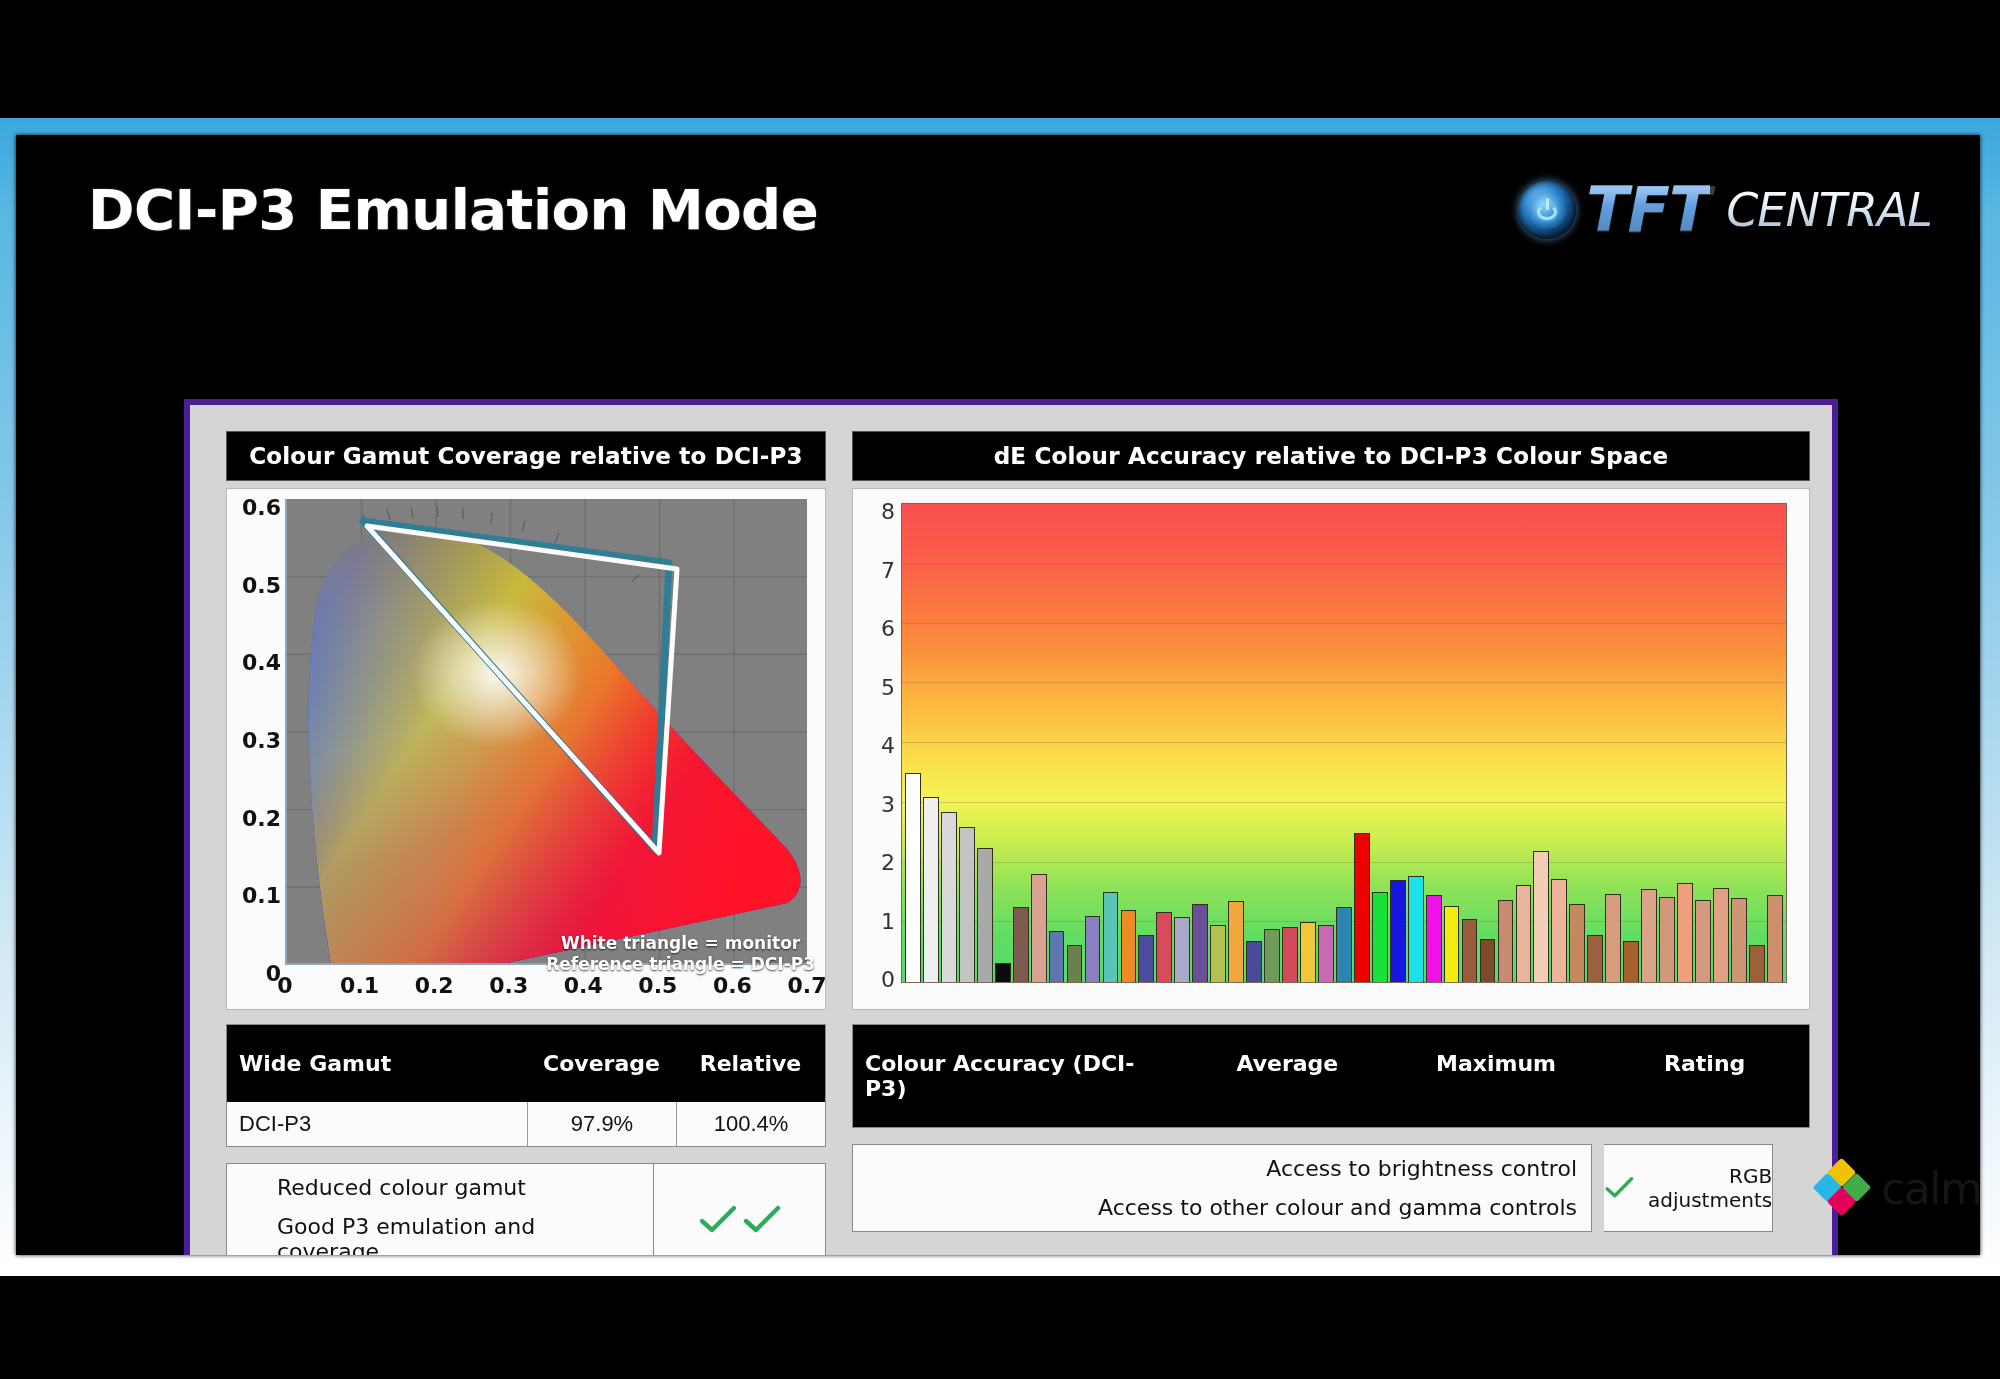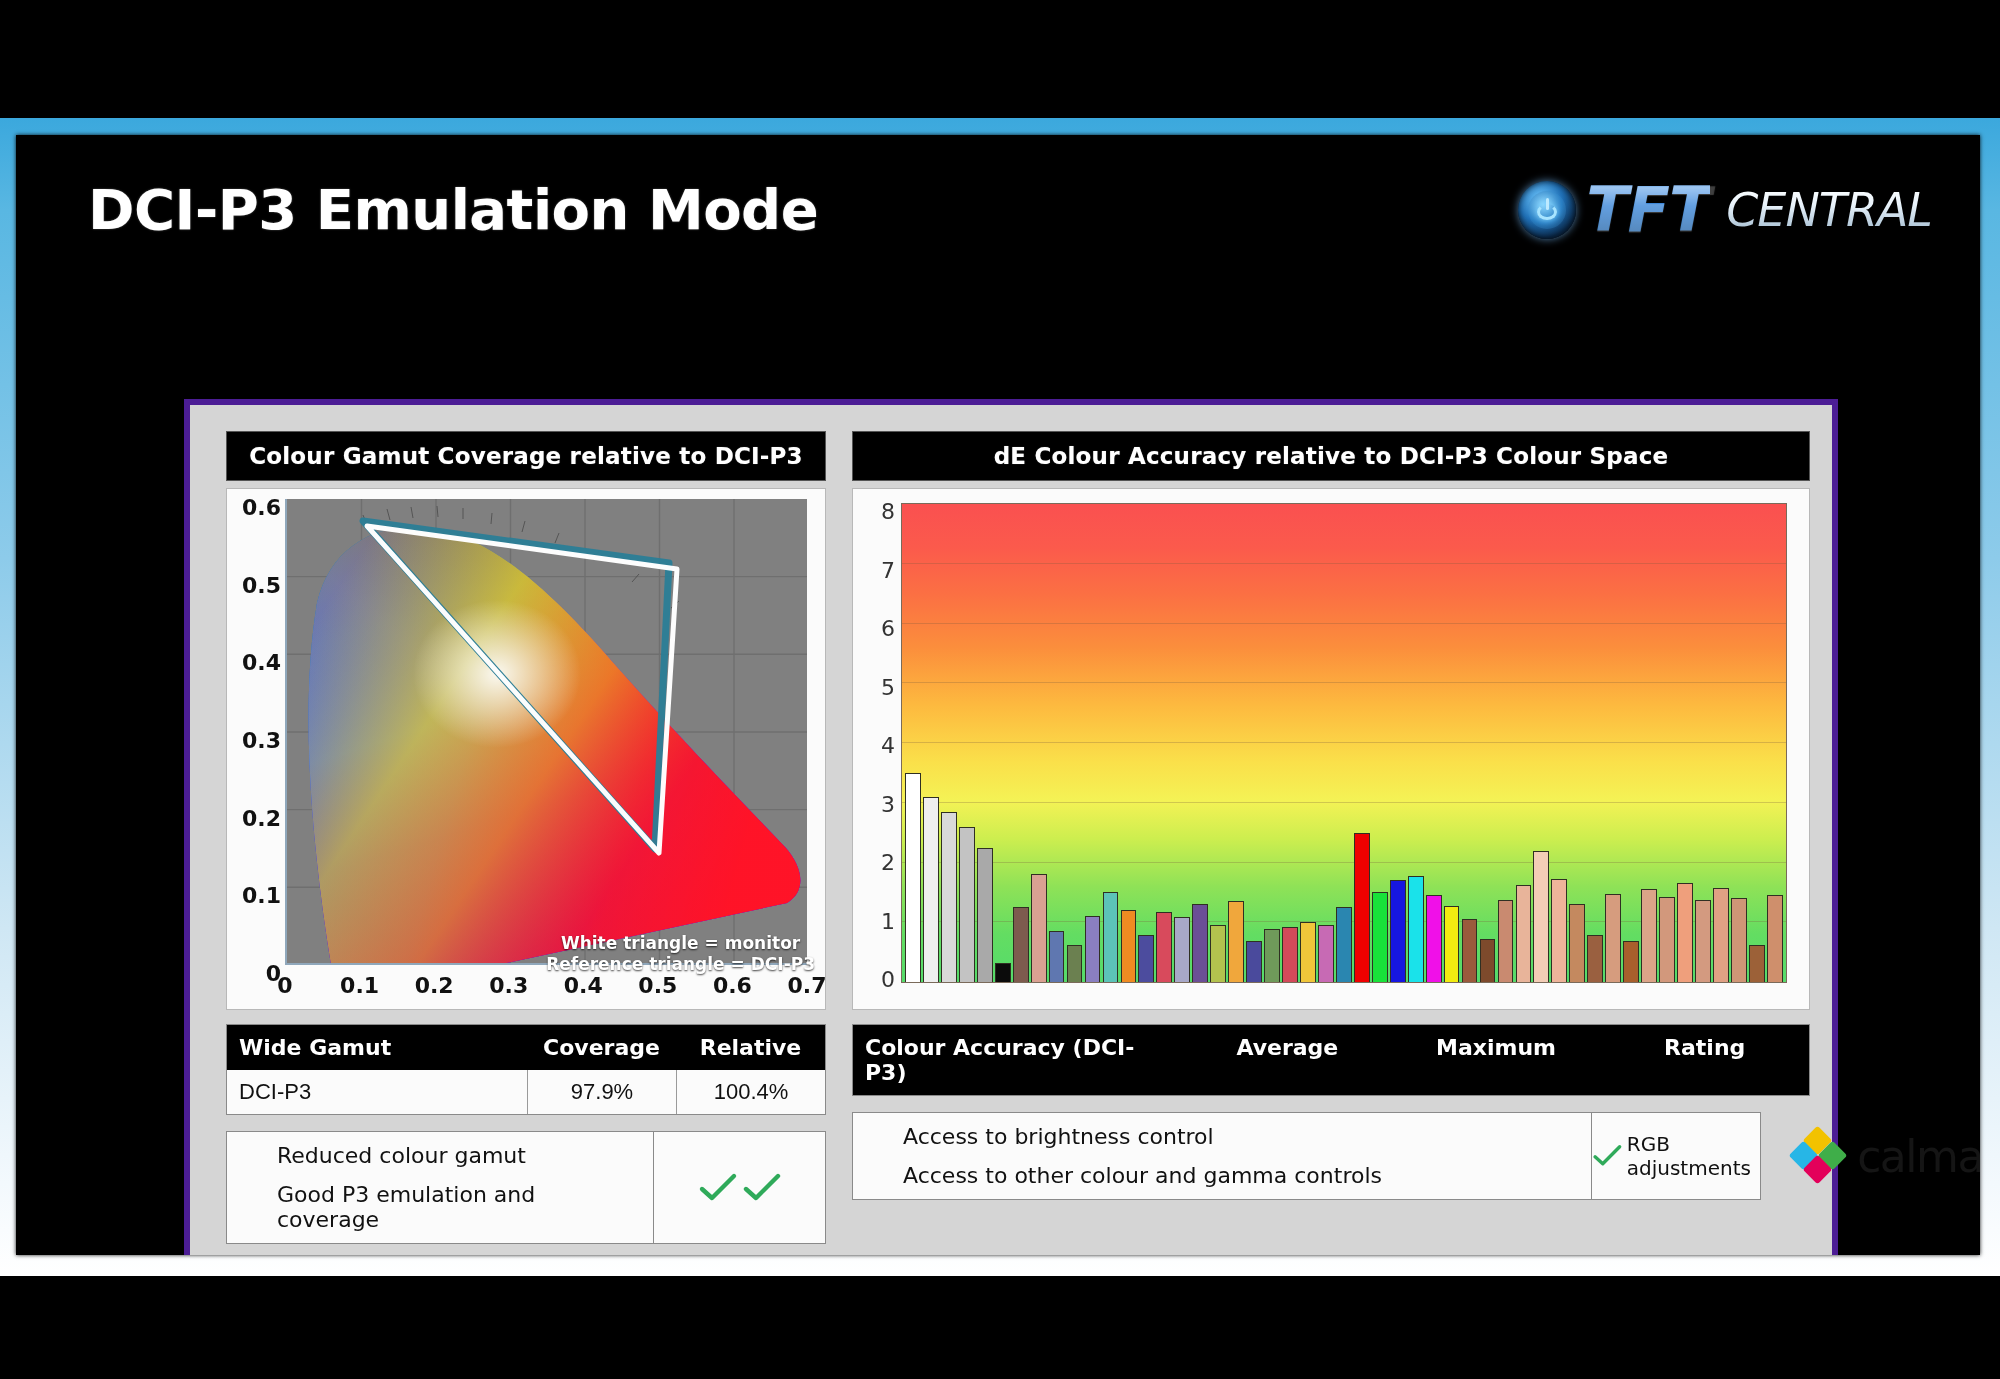--- a/index.html
+++ b/index.html
@@ -151,21 +151,21 @@
     box-sizing: border-box;
   }
 
   
   .tbl { margin-top: 14px; border: 1px solid #8a8a8a; }
   .tbl .hrow {
     display: flex; background: #000; color: #fff;
     font-size: 22px; font-weight: bold;
     font-family: "DejaVu Sans", sans-serif;
   }
-  .tbl .hrow > div { padding: 10px 12px; }
+  .tbl .hrow > div { padding: 26px 12px; }
   .tbl .drow { display: flex; background: #fbfbfb; color: #111; font-size: 22px; }
   .tbl .drow > div { padding: 9px 12px; border-left: 1px solid #9a9a9a; }
   .tbl .drow > div:first-child { border-left: none; }
   .c-name { flex: 0 0 300px; text-align: left; }
   .c-val  { flex: 1; text-align: center; }
   .sub { font-size: 16px; font-weight: normal; }
 
   .tbl2 .c-name { flex: 0 0 330px; }
 
   
@@ -182,21 +182,21 @@
   .notes-checks {
     border: 1px solid #8a8a8a; border-left: none; background: #fbfbfb;
     width: 172px; display: flex; flex-direction: row;
     align-items: center; justify-content: center; gap: 4px; padding: 4px 0;
   }
   .tick { width: 40px; height: 34px; display: block; }
   .notes-checks .cap {
     font-size: 20px; color: #111; font-family: "DejaVu Sans", sans-serif;
   }
 
-  .right-notes { margin-top: 16px; display: flex; align-items: stretch; gap: 0; }
+  .right-notes { margin-top: 16px; display: flex; align-items: stretch; gap: 12px; text-align: right; }
   .right-notes .notes-list { flex: 0 0 740px; }
   .right-notes .notes-checks { width: 230px; justify-content: center; }
 
   .calman {
     margin-left: 30px; display: flex; align-items: center; gap: 10px;
     align-self: center;
   }
   .calman-mark { position: relative; width: 56px; height: 56px; }
   .calman-mark i {
     position: absolute; width: 21px; height: 21px; border-radius: 3px;

